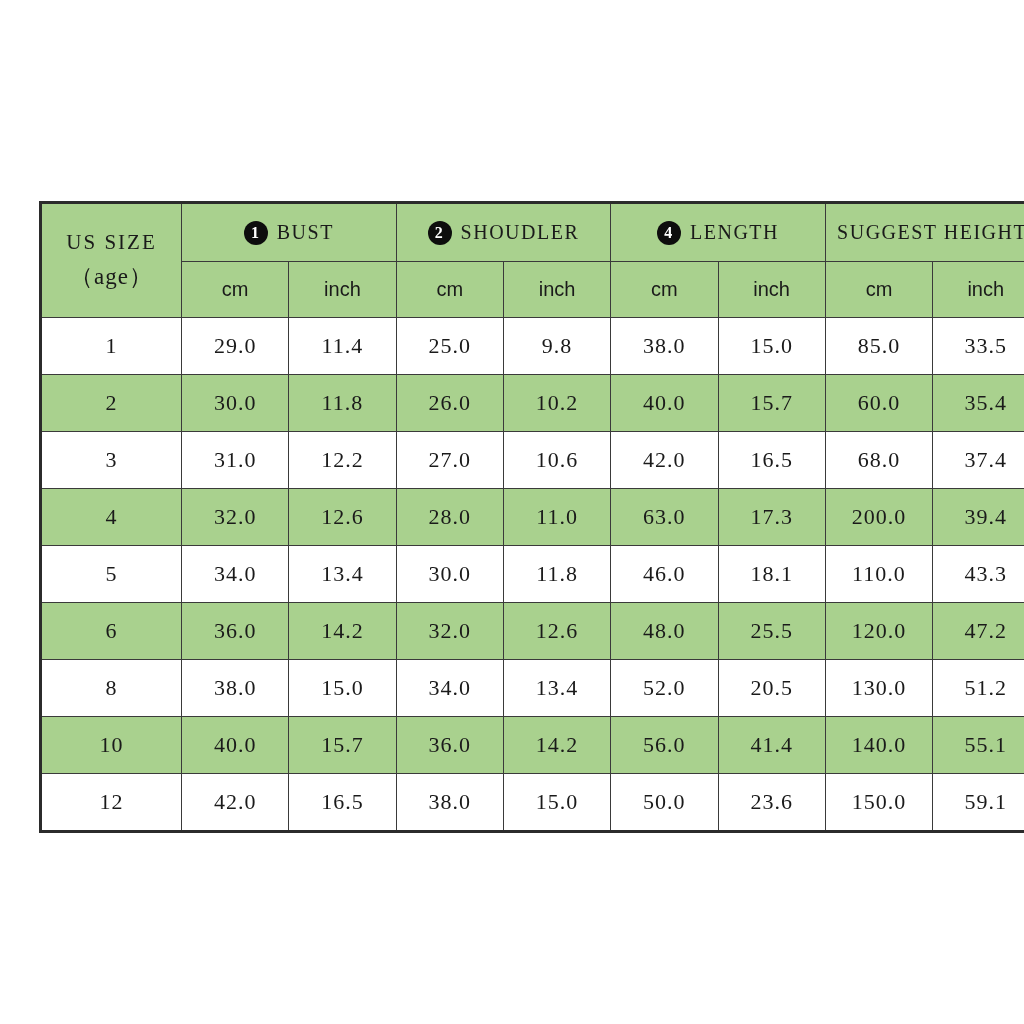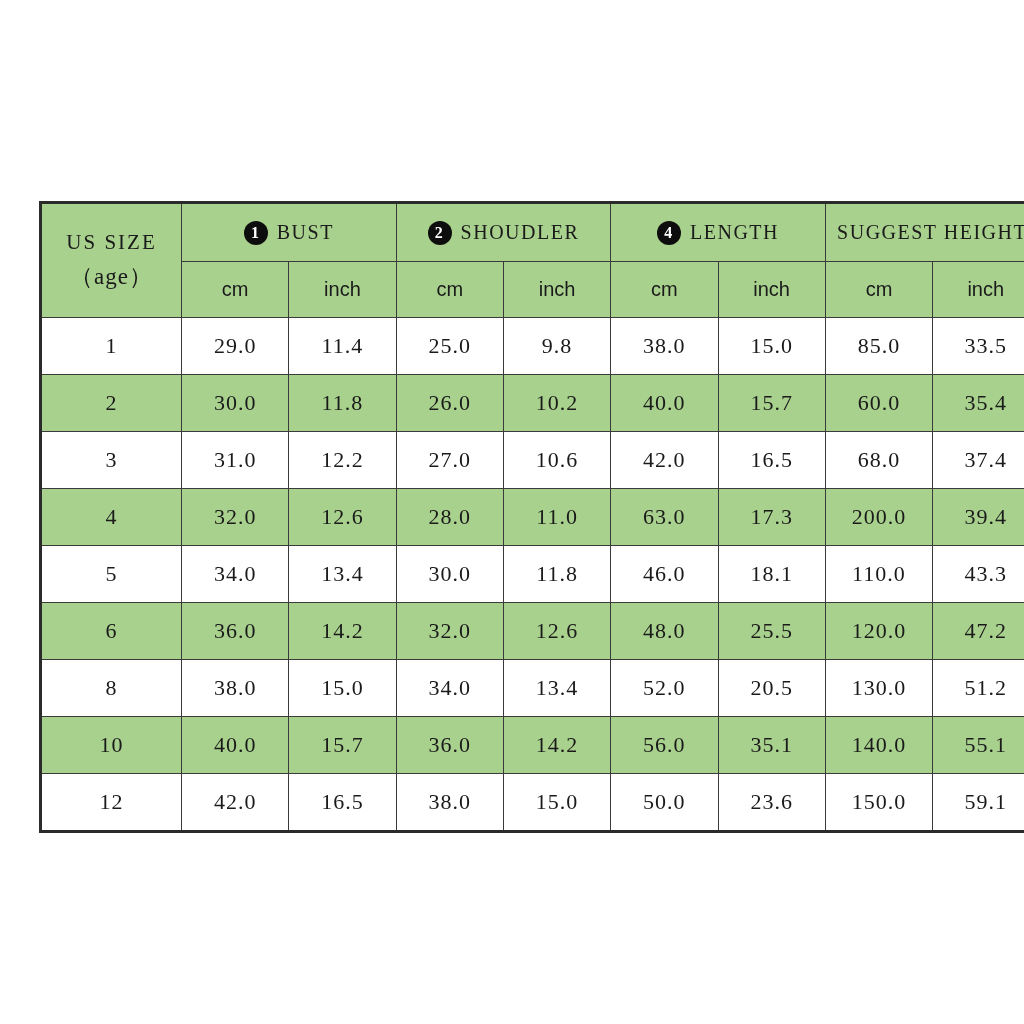--- a/index.html
+++ b/index.html
@@ -246,21 +246,21 @@
         <td>130.0</td>
         <td>51.2</td>
       </tr>
       <tr class="row-green">
         <td>10</td>
         <td>40.0</td>
         <td>15.7</td>
         <td>36.0</td>
         <td>14.2</td>
         <td>56.0</td>
-        <td>35.1</td>
+        <td>41.4</td>
         <td>140.0</td>
         <td>55.1</td>
       </tr>
       <tr class="row-white">
         <td>12</td>
         <td>42.0</td>
         <td>16.5</td>
         <td>38.0</td>
         <td>15.0</td>
         <td>50.0</td>

